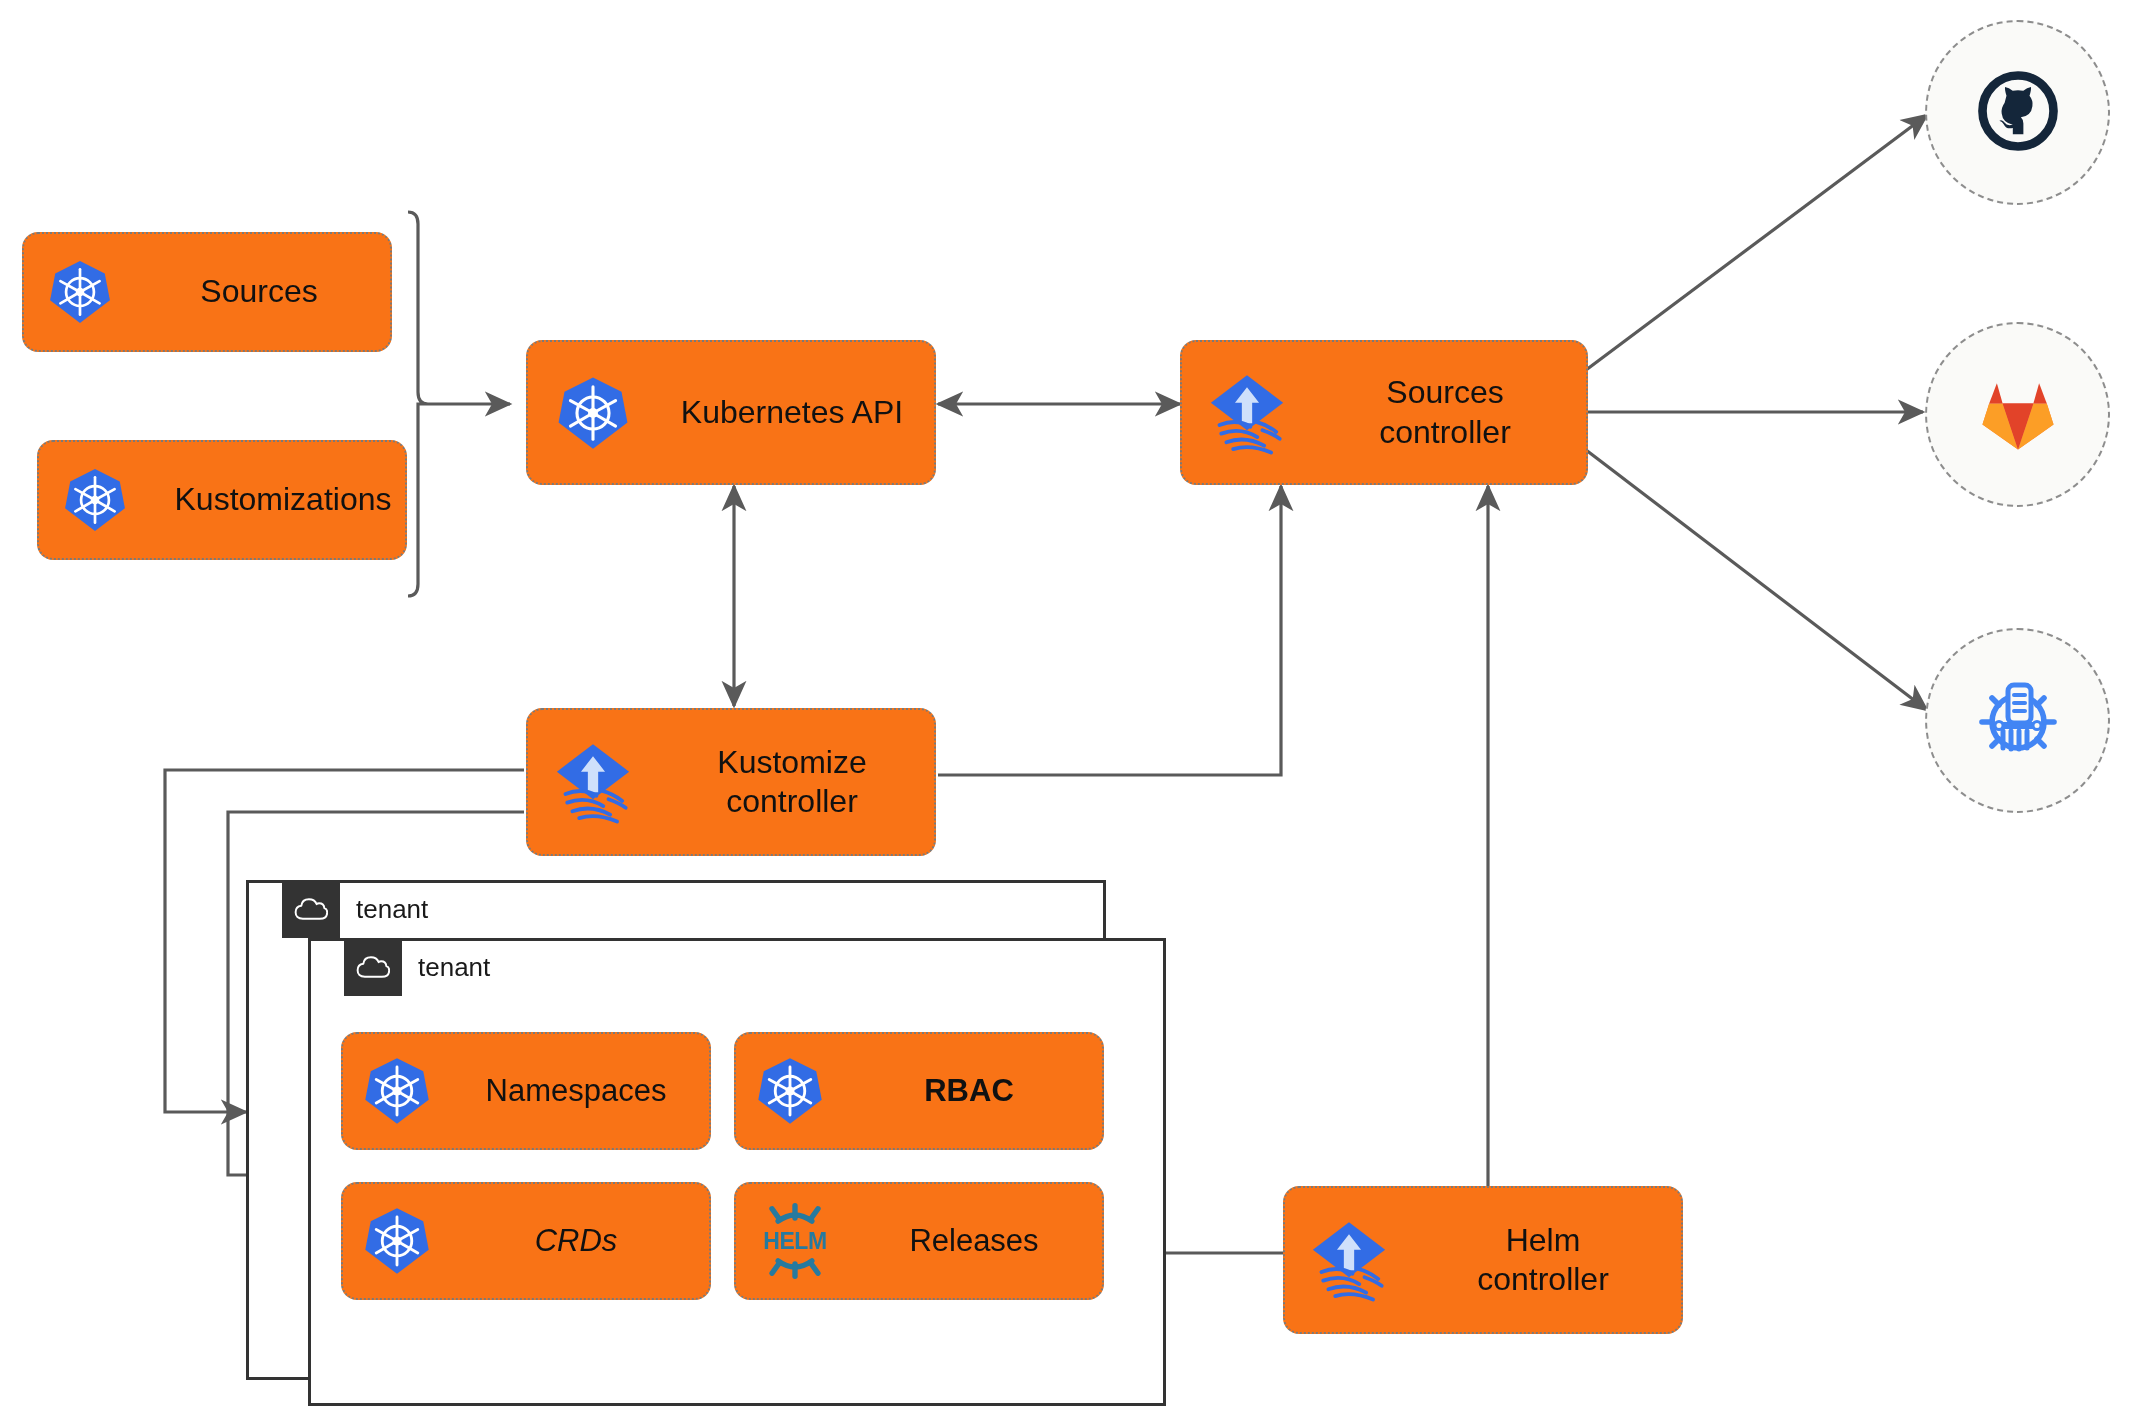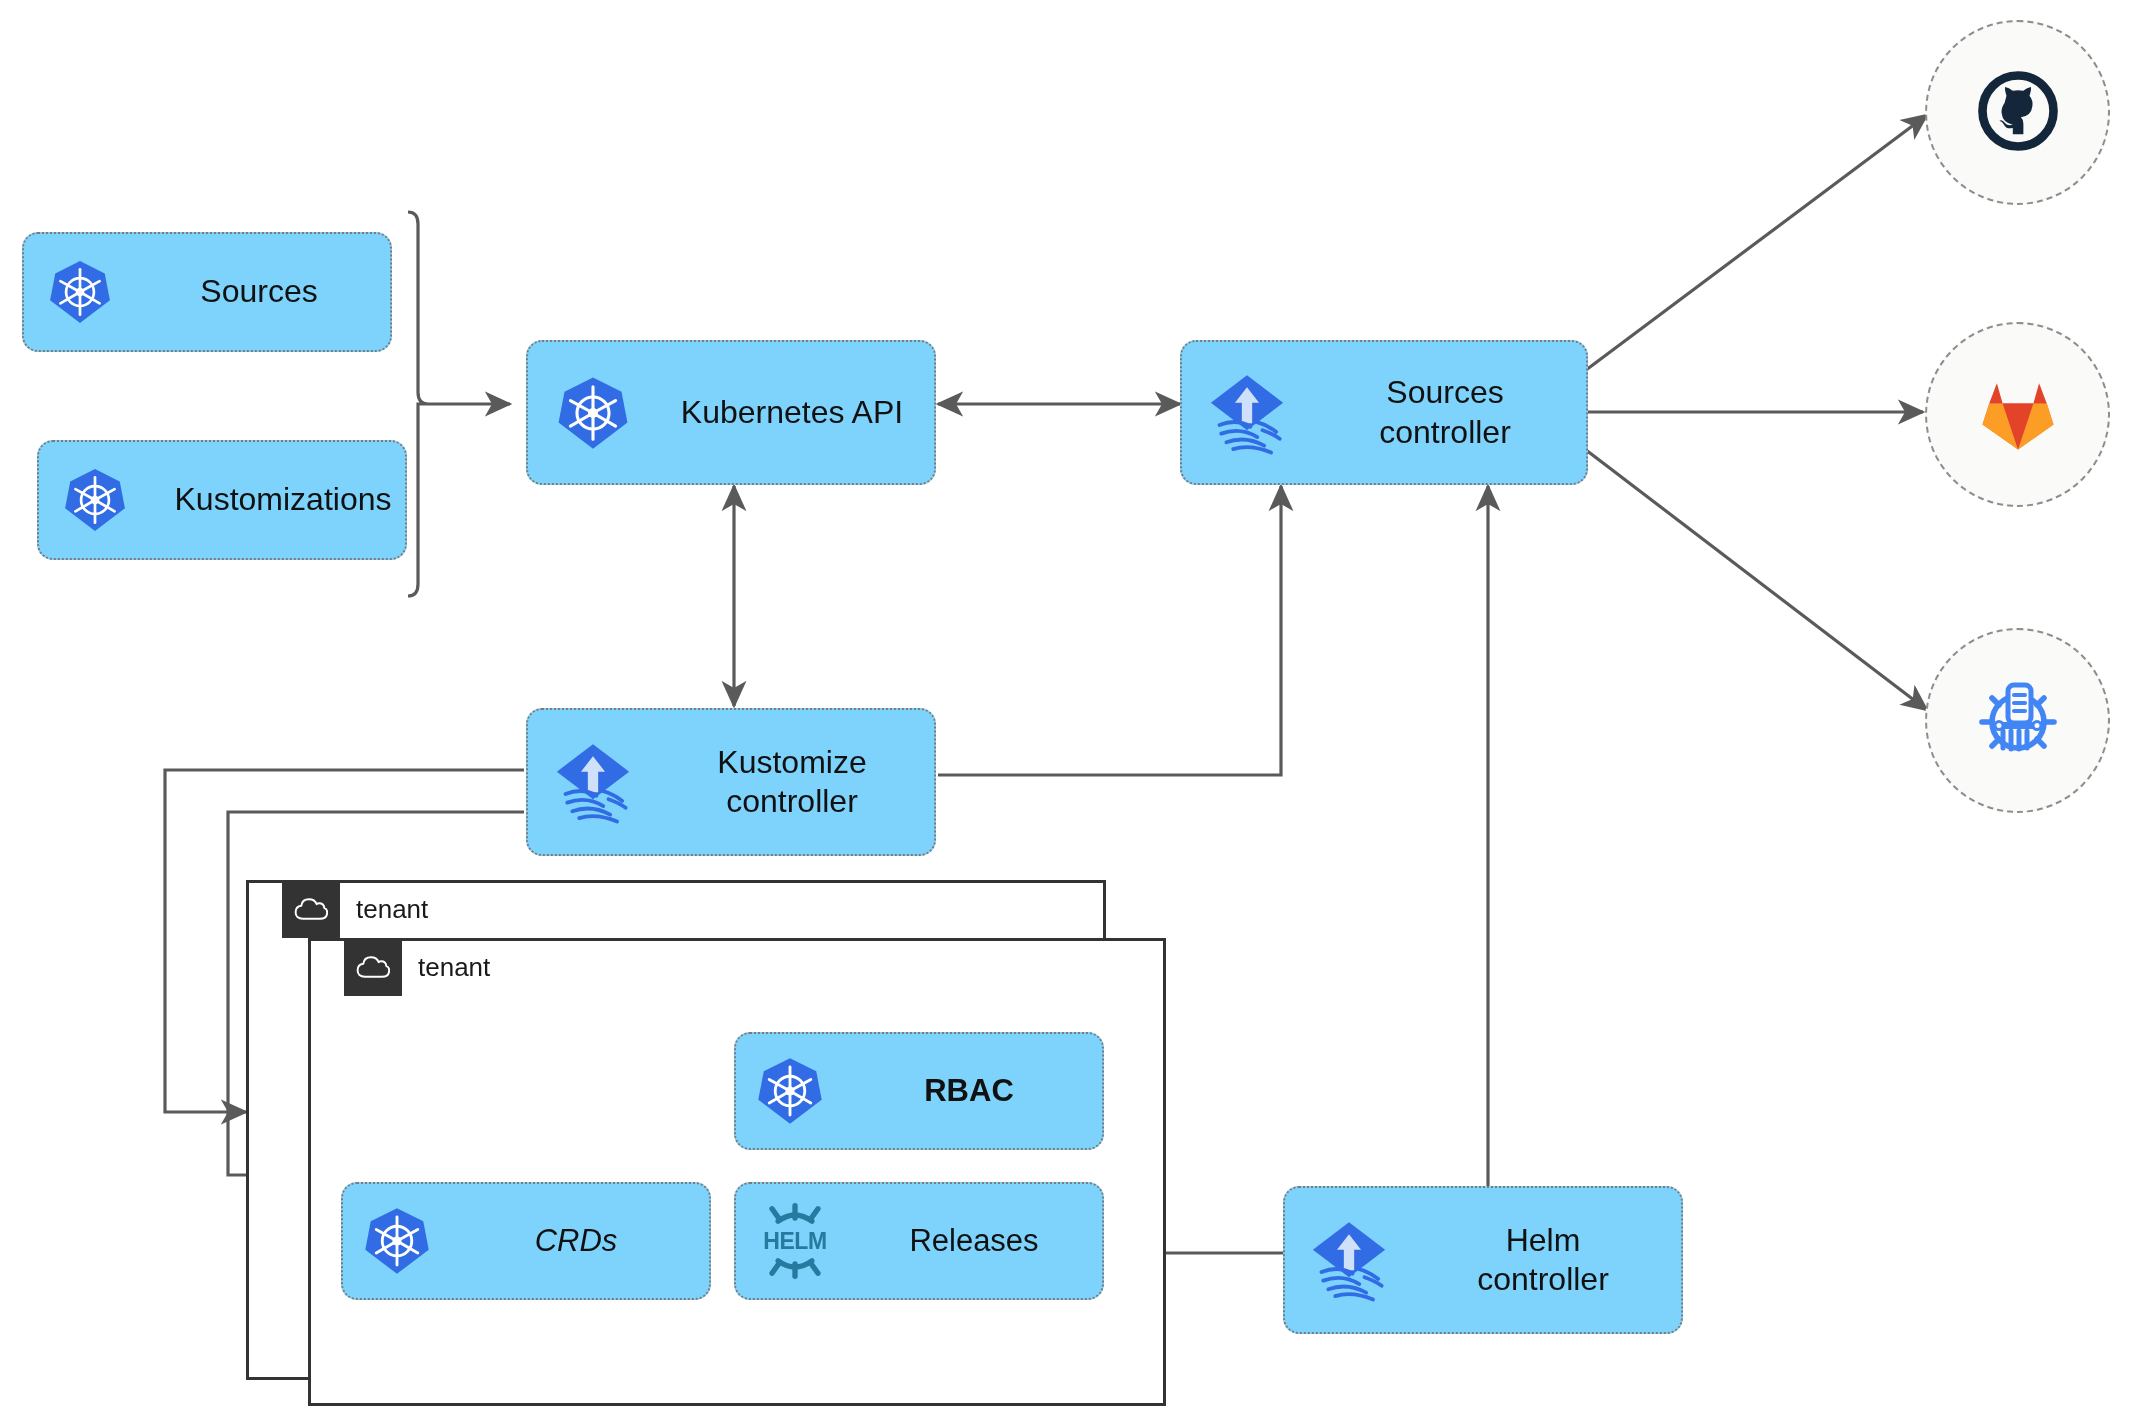--- a/index.html
+++ b/index.html
@@ -23,21 +23,21 @@
     width: 2144px;
     height: 1407px;
     pointer-events: none;
     overflow: visible;
   }
 
   
   .node {
     position: absolute;
     box-sizing: border-box;
-    background: #7dd3fc;
+    background: #f97316;
     border: 2.5px dotted #7a7a7a;
     border-radius: 16px;
     display: flex;
     align-items: center;
     z-index: 5;
   }
   .node .icon-wrap {
     flex: 0 0 auto;
     display: flex;
     align-items: center;
@@ -335,20 +335,38 @@
       <span class="tenant-tab-icon">
         <svg width="34" height="26" viewBox="0 0 42 30" aria-hidden="true">
           <path d="M11 27 q-9 0 -9 -8 q0 -7 7 -8 q1 -8 9.5 -8 q7 0 9.5 6 q1 -1 3 -1 q6 0 6.5 6
                    q3.5 1 3.5 5 q0 8 -9 8 z" fill="none" stroke="#ffffff" stroke-width="2.4" stroke-linejoin="round"></path>
         </svg>
       </span>
       <span class="tenant-tab-text">tenant</span>
     </div>
   </div>
 
+  <div class="node" style="left:341px; top:1032px; width:370px; height:118px;">
+    <span class="icon-wrap" style="width:108px;">
+      <svg width="70" height="70" viewBox="0 0 64 64" aria-hidden="true">
+        <polygon points="32,2 56,14 61,40 32,62 3,40 8,14" fill="#326CE5"></polygon>
+        <g fill="none" stroke="#ffffff" stroke-width="2.6" stroke-linecap="round">
+          <circle cx="32" cy="32" r="13.5"></circle>
+          <line x1="32" y1="32" x2="32" y2="10"></line>
+          <line x1="32" y1="32" x2="51" y2="21.5"></line>
+          <line x1="32" y1="32" x2="51" y2="43"></line>
+          <line x1="32" y1="32" x2="32" y2="54"></line>
+          <line x1="32" y1="32" x2="13" y2="43"></line>
+          <line x1="32" y1="32" x2="13" y2="21.5"></line>
+        </g>
+        <circle cx="32" cy="32" r="4.2" fill="#ffffff"></circle>
+      </svg>
+    </span>
+    <span class="node-label fs-31">Namespaces</span>
+  </div>
 
   <div class="node" style="left:734px; top:1032px; width:370px; height:118px;font-weight:bold;">
     <span class="icon-wrap" style="width:108px;">
       <svg width="70" height="70" viewBox="0 0 64 64" aria-hidden="true">
         <polygon points="32,2 56,14 61,40 32,62 3,40 8,14" fill="#326CE5"></polygon>
         <g fill="none" stroke="#ffffff" stroke-width="2.6" stroke-linecap="round">
           <circle cx="32" cy="32" r="13.5"></circle>
           <line x1="32" y1="32" x2="32" y2="10"></line>
           <line x1="32" y1="32" x2="51" y2="21.5"></line>
           <line x1="32" y1="32" x2="51" y2="43"></line>

